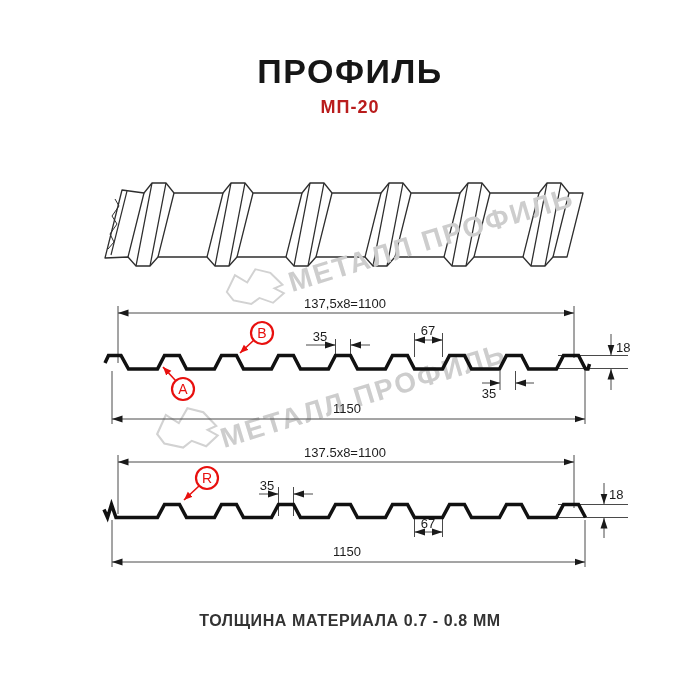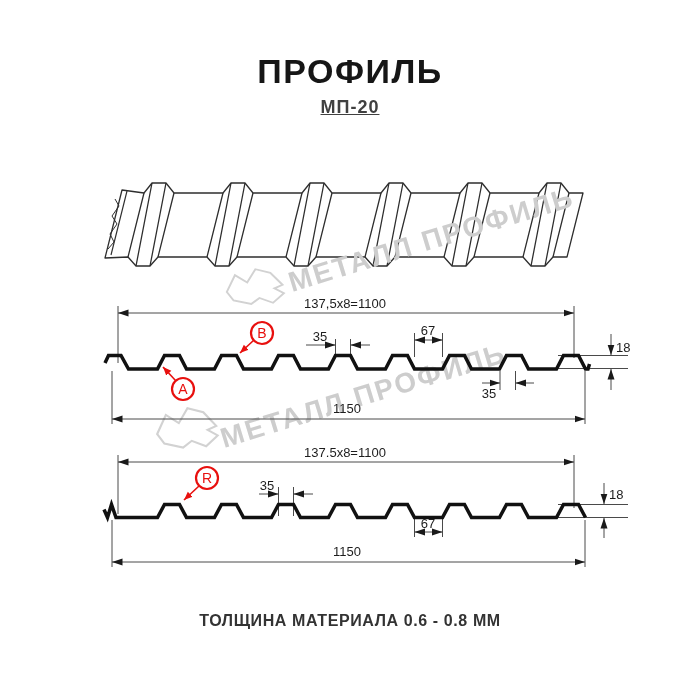--- a/index.html
+++ b/index.html
@@ -2,21 +2,21 @@
 <html><head>
 <meta charset="utf-8">
 <style>
   html,body{margin:0;padding:0;}
   body{width:700px;height:700px;background:#ffffff;position:relative;overflow:hidden;
        font-family:"Liberation Sans", sans-serif;}
   .page{position:absolute;inset:0;}
   .title{position:absolute;top:52px;left:0;width:700px;text-align:center;
          font-size:34px;font-weight:bold;letter-spacing:1.5px;color:#161616;}
   .subtitle{position:absolute;top:97px;left:0;width:700px;text-align:center;
-         font-size:18px;font-weight:bold;letter-spacing:1px;color:#404040;text-decoration:underline;}
+         font-size:18px;font-weight:bold;letter-spacing:1px;color:#b91c1c;}
   .footer{position:absolute;top:612px;left:0;width:700px;text-align:center;
          font-size:16px;font-weight:bold;letter-spacing:0.6px;color:#333333;}
   svg{position:absolute;left:0;top:0;}
   .dimtxt{font-size:13px;fill:#1d1d1d;}
   .redltr{font-size:14px;fill:#e8100e;}
   .wmtext{font-size:28px;font-weight:bold;letter-spacing:2px;fill:#cdcdcd;}
 </style>
 </head>
 <body>
 
@@ -163,14 +163,14 @@
       <text class="dimtxt" x="347" y="556" text-anchor="middle">1150</text>
 
       <g>
         <line x1="199" y1="486" x2="184" y2="500" stroke="#e8100e" stroke-width="1.6" marker-end="url(#arrR)"></line>
         <circle cx="207" cy="478" r="11" fill="#ffffff" stroke="#e8100e" stroke-width="2.2"></circle>
         <text class="redltr" x="207" y="483" text-anchor="middle">R</text>
       </g>
     </g>
   </svg>
 
-  <div class="footer">ТОЛЩИНА МАТЕРИАЛА 0.6 - 0.8 ММ</div>
+  <div class="footer">ТОЛЩИНА МАТЕРИАЛА 0.7 - 0.8 ММ</div>
 </div>
 
 </body></html>

